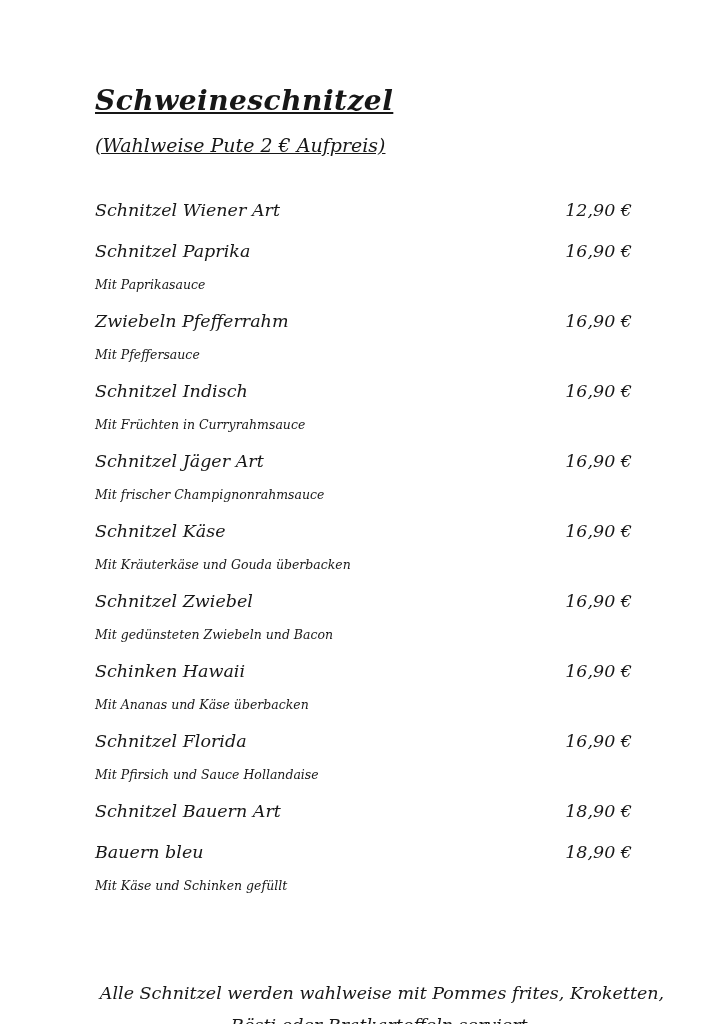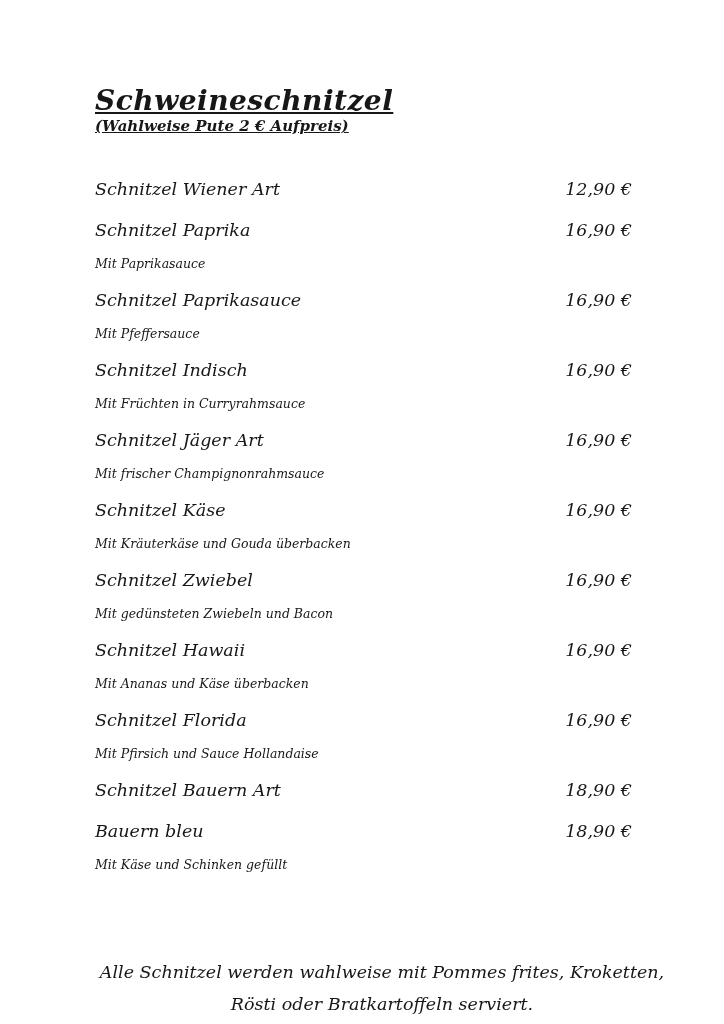--- a/index.html
+++ b/index.html
@@ -23,24 +23,24 @@
   }
   .title {
     font-size: 28px;
     font-weight: bold;
     margin: 0;
     display: inline-block;
     text-decoration: underline;
     letter-spacing: 0.5px;
   }
   .subtitle {
-    font-size: 15px;
-    font-weight: bold;
+    font-size: 19px;
+    font-weight: normal;
     text-decoration: underline;
-    margin-top: 0;
+    margin-top: 17px;
   }
   .menu {
     margin-top: 42px;
   }
   .item {
     margin-bottom: 17px;
   }
   .row {
     display: flex;
     justify-content: space-between;
@@ -96,21 +96,21 @@
     <div class="item">
       <div class="row">
         <span class="name">Schnitzel Paprika</span>
         <span class="price">16,90 €</span>
       </div>
       <div class="desc">Mit Paprikasauce</div>
     </div>
 
     <div class="item">
       <div class="row">
-        <span class="name">Schnitzel Paprikasauce</span>
+        <span class="name">Zwiebeln Pfefferrahm</span>
         <span class="price">16,90 €</span>
       </div>
       <div class="desc">Mit Pfeffersauce</div>
     </div>
 
     <div class="item">
       <div class="row">
         <span class="name">Schnitzel Indisch</span>
         <span class="price">16,90 €</span>
       </div>
@@ -136,21 +136,21 @@
     <div class="item">
       <div class="row">
         <span class="name">Schnitzel Zwiebel</span>
         <span class="price">16,90 €</span>
       </div>
       <div class="desc">Mit gedünsteten Zwiebeln und Bacon</div>
     </div>
 
     <div class="item">
       <div class="row">
-        <span class="name">Schnitzel Hawaii</span>
+        <span class="name">Schinken Hawaii</span>
         <span class="price">16,90 €</span>
       </div>
       <div class="desc">Mit Ananas und Käse überbacken</div>
     </div>
 
     <div class="item">
       <div class="row">
         <span class="name">Schnitzel Florida</span>
         <span class="price">16,90 €</span>
       </div>

